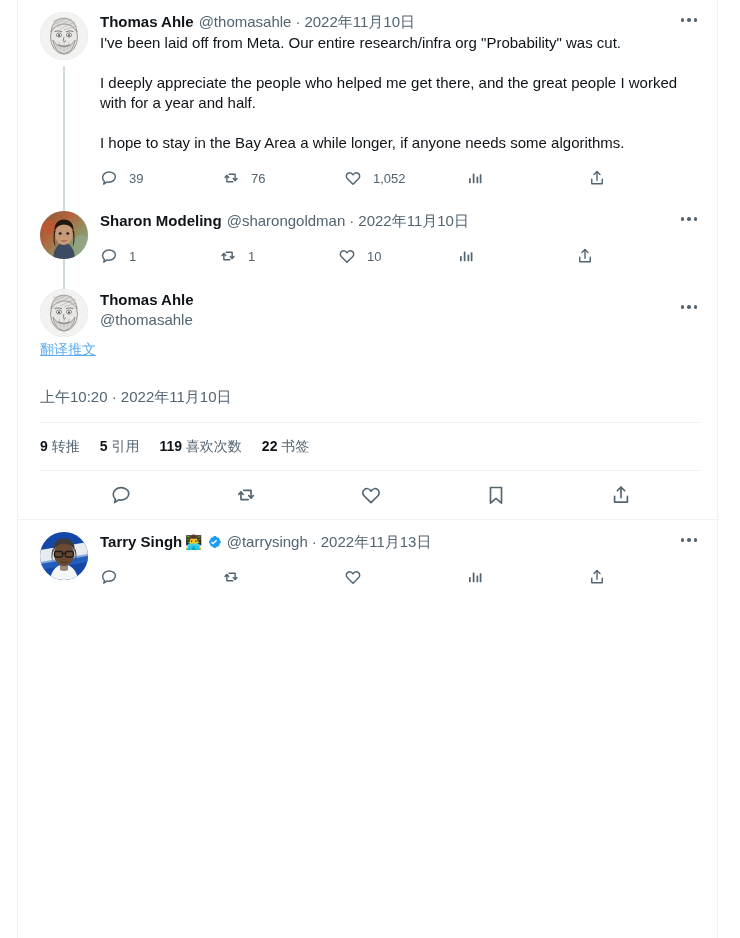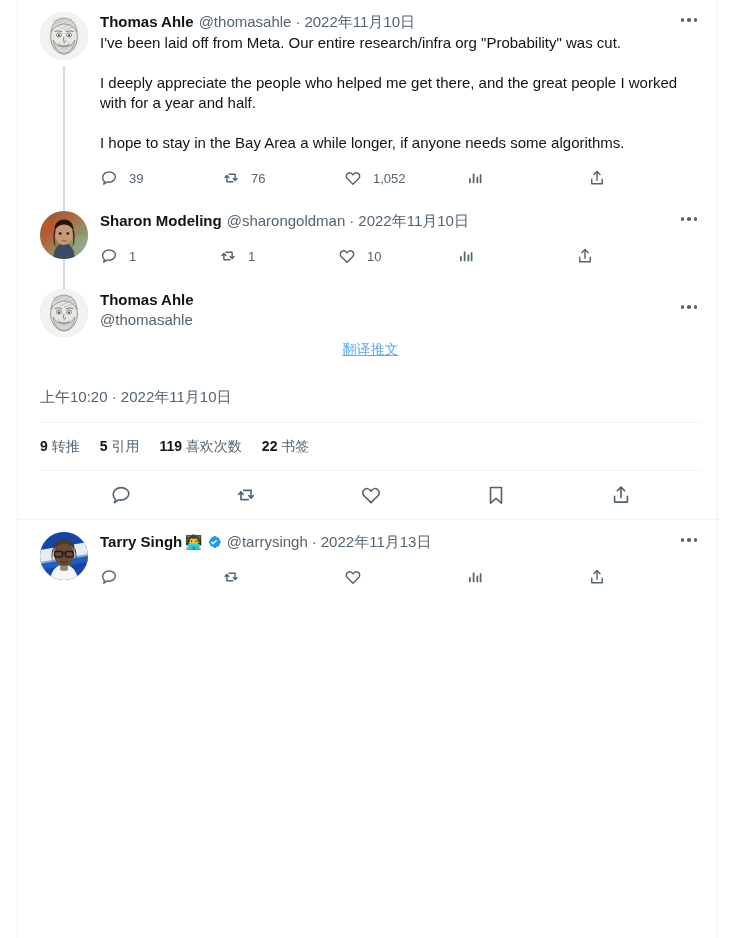--- a/index.html
+++ b/index.html
@@ -170,21 +170,20 @@
     margin-top: 14px;
     letter-spacing: 0.1px;
     word-wrap: break-word;
   }
   .translate-link {
     display: block;
     color: #5badf0;
     font-size: 14px;
     line-height: 19px;
     margin-top: 3px;
-    text-align: center;
   }
   .timestamp {
     color: #536471;
     font-size: 15px;
     line-height: 20px;
     margin-top: 28px;
     padding-bottom: 15px;
   }
   .hr {
     height: 1px;

